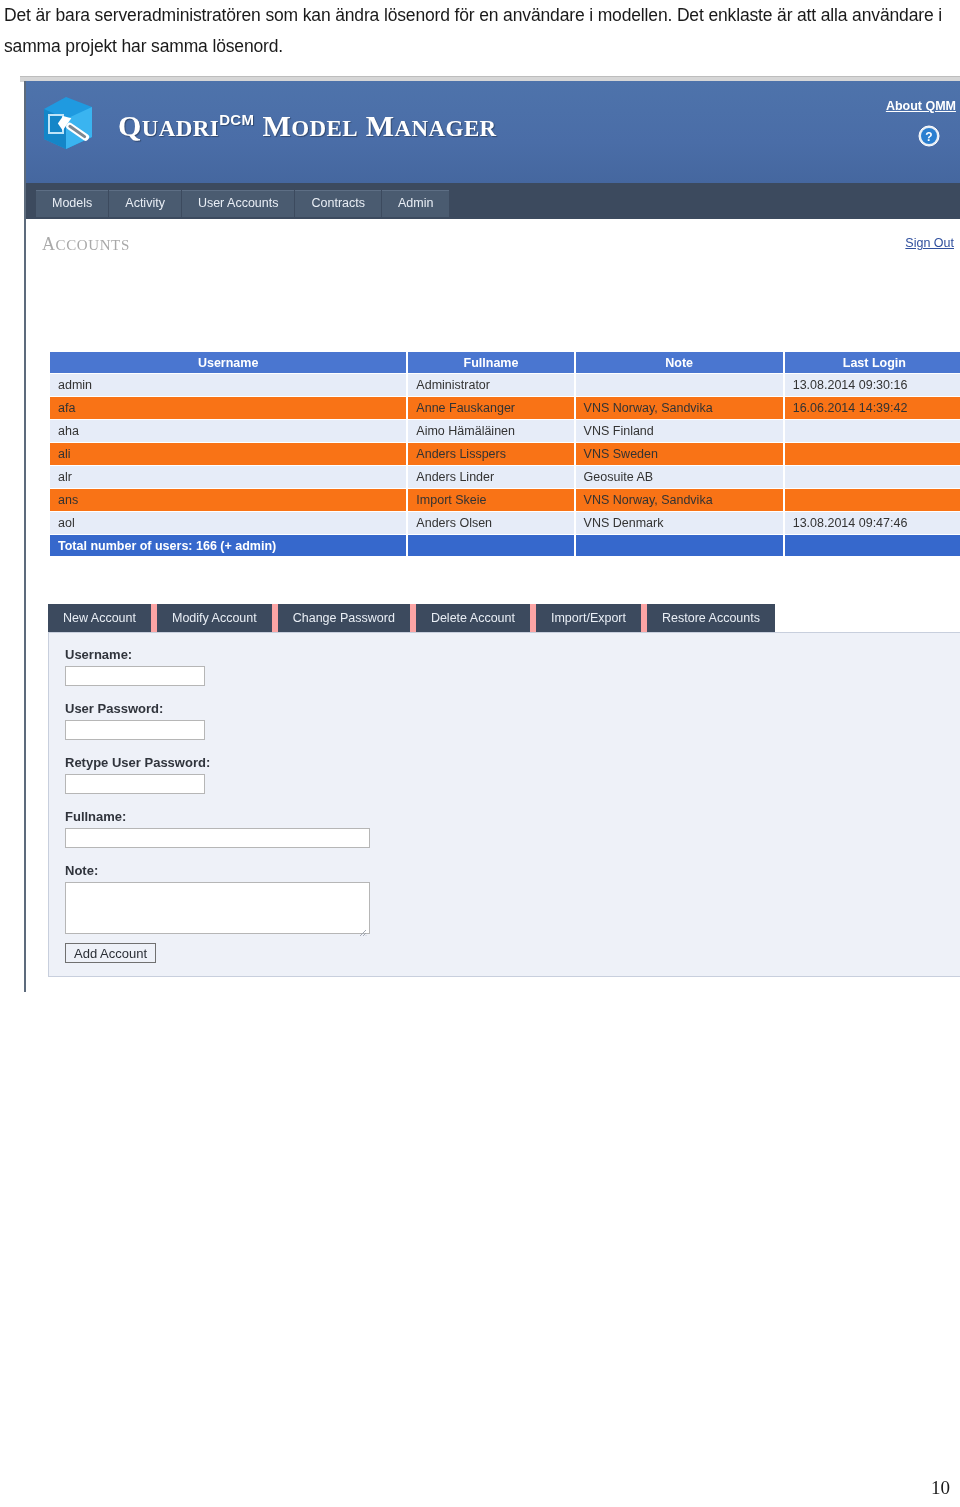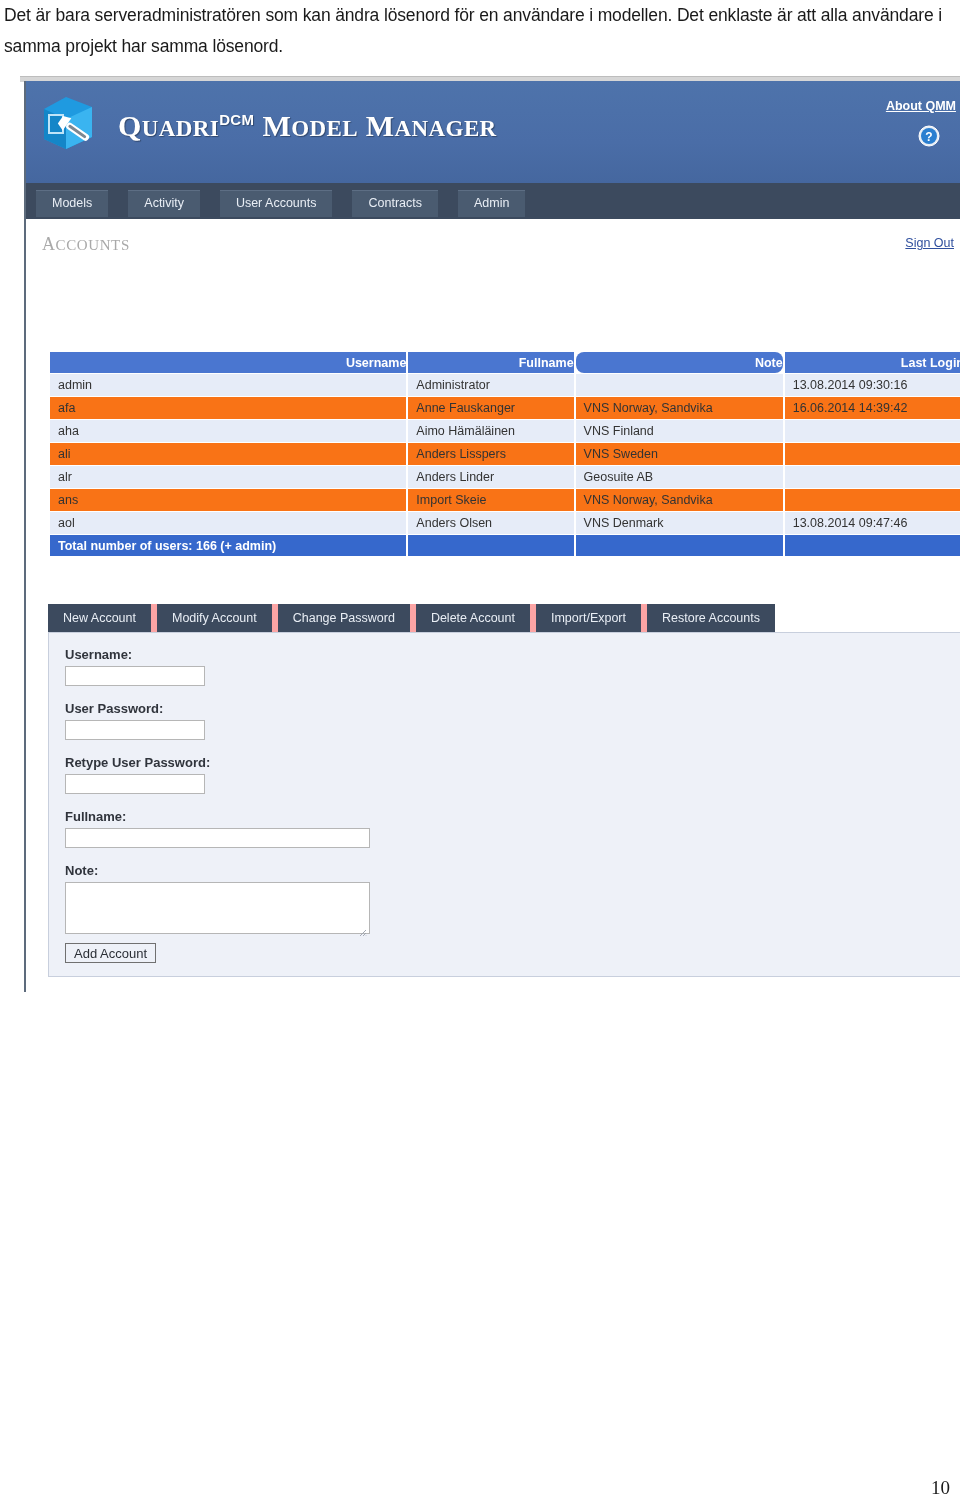--- a/index.html
+++ b/index.html
@@ -106,21 +106,20 @@
     position: absolute;
     left: 6px; top: 107px;
     width: 942px; height: 36px;
     background: #3c4a5e;
   }
   .nav-tabs {
     position: absolute;
     left: 10px; top: 7px;
     display: flex;
     height: 27px;
-    gap: 19px;
   }
   .nav-tab {
     background: #4a5b70;
     border-right: 1px solid #3c4a5e;
     color: #e9eef5;
     font-size: 12.5px;
     padding: 0 16px;
     height: 27px;
     line-height: 27px;
     white-space: nowrap;
@@ -159,42 +158,42 @@
     width: 918px;
     border-collapse: separate;
     border-spacing: 2px 1px;
     font-size: 12.5px;
   }
   .acct-table th {
     background: #4a76d0;
     color: #ffffff;
     font-size: 12.5px;
     font-weight: bold;
-    text-align: right;
+    text-align: center;
     height: 21px;
     padding: 0;
   }
   .acct-table td {
     height: 22px;
     padding: 0 0 0 8px;
     color: #333333;
     white-space: nowrap;
     font-size: 12.5px;
   }
   .acct-table tr.odd td  { background: #e6ecf8; }
   .acct-table tr.even td { background: #f97316; }
   .acct-table tr.total td {
     background: #3668cc;
     color: #ffffff;
     font-weight: bold;
     height: 21px;
   }
   .col-user  { width: 358px; }
   .col-full  { width: 166px; }
-  .col-note  { width: 208px; border-radius: 8px; }
+  .col-note  { width: 208px; }
   .col-login { width: 180px; }
 
   .pager {
     position: absolute;
     left: 22px; top: 336px;
     width: 918px; height: 28px;
     background: #3668cc;
     color: #ffffff;
     text-align: center;
     line-height: 28px;

